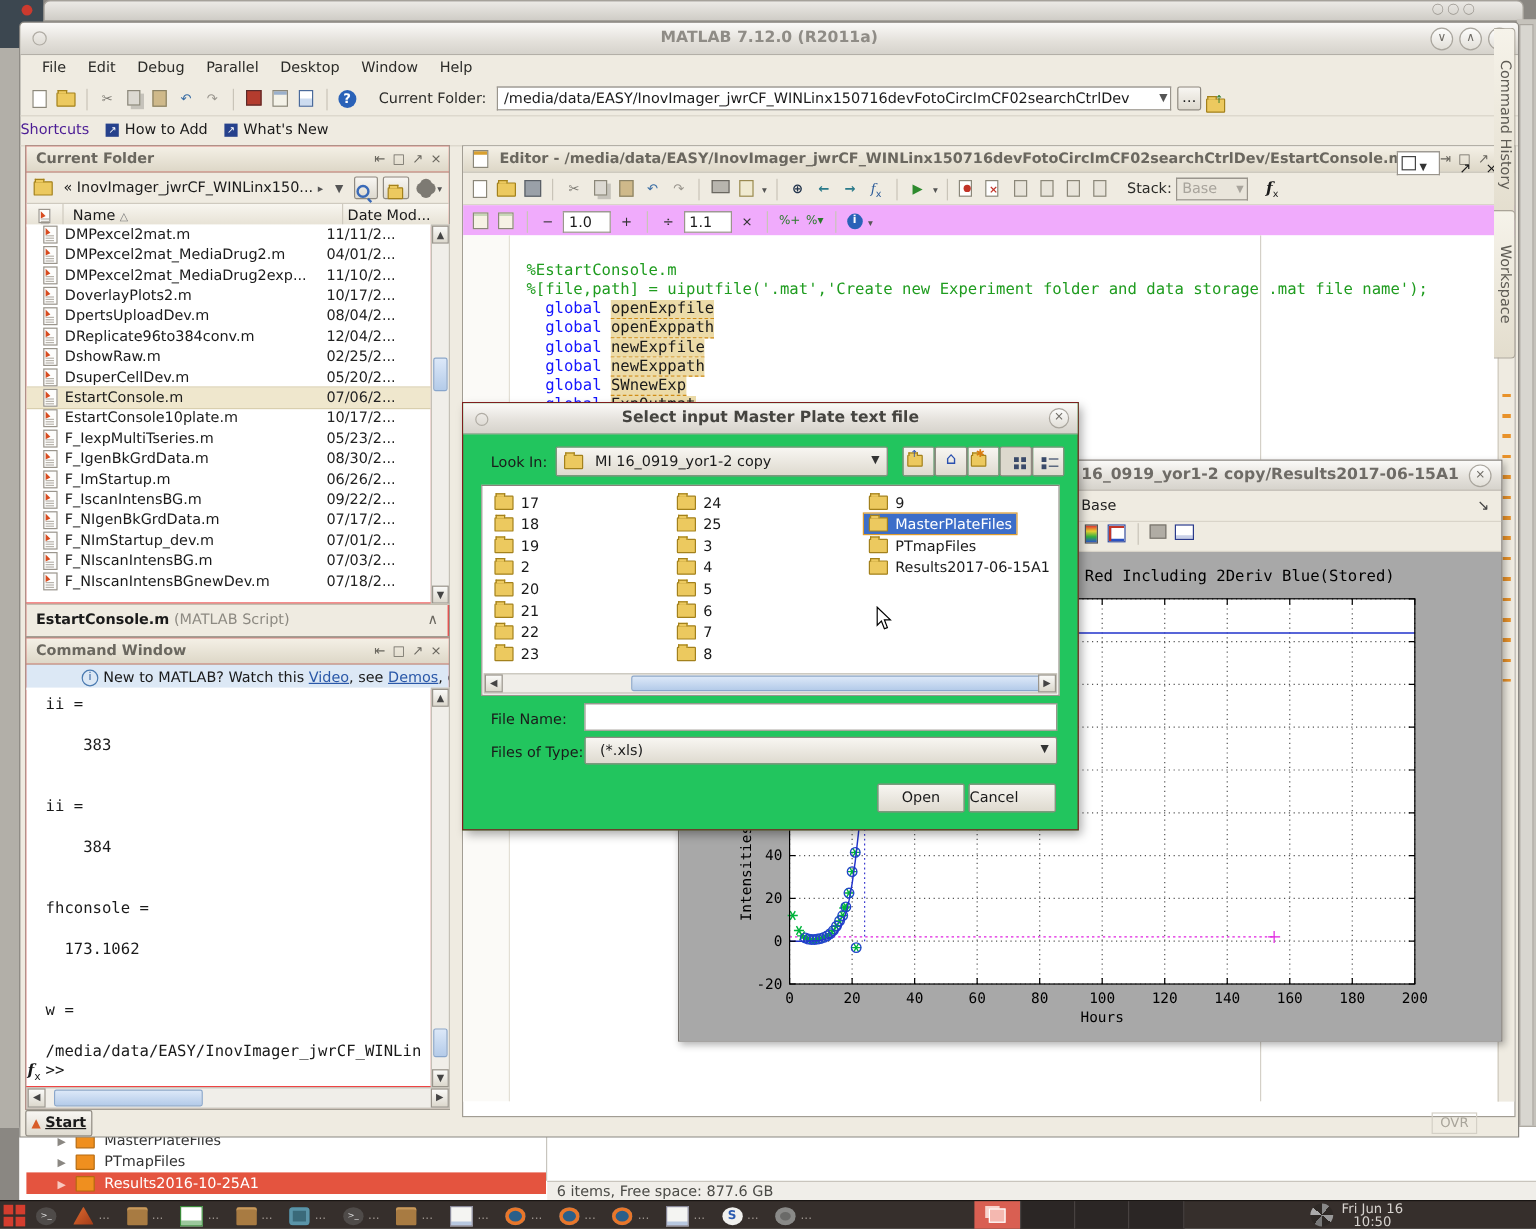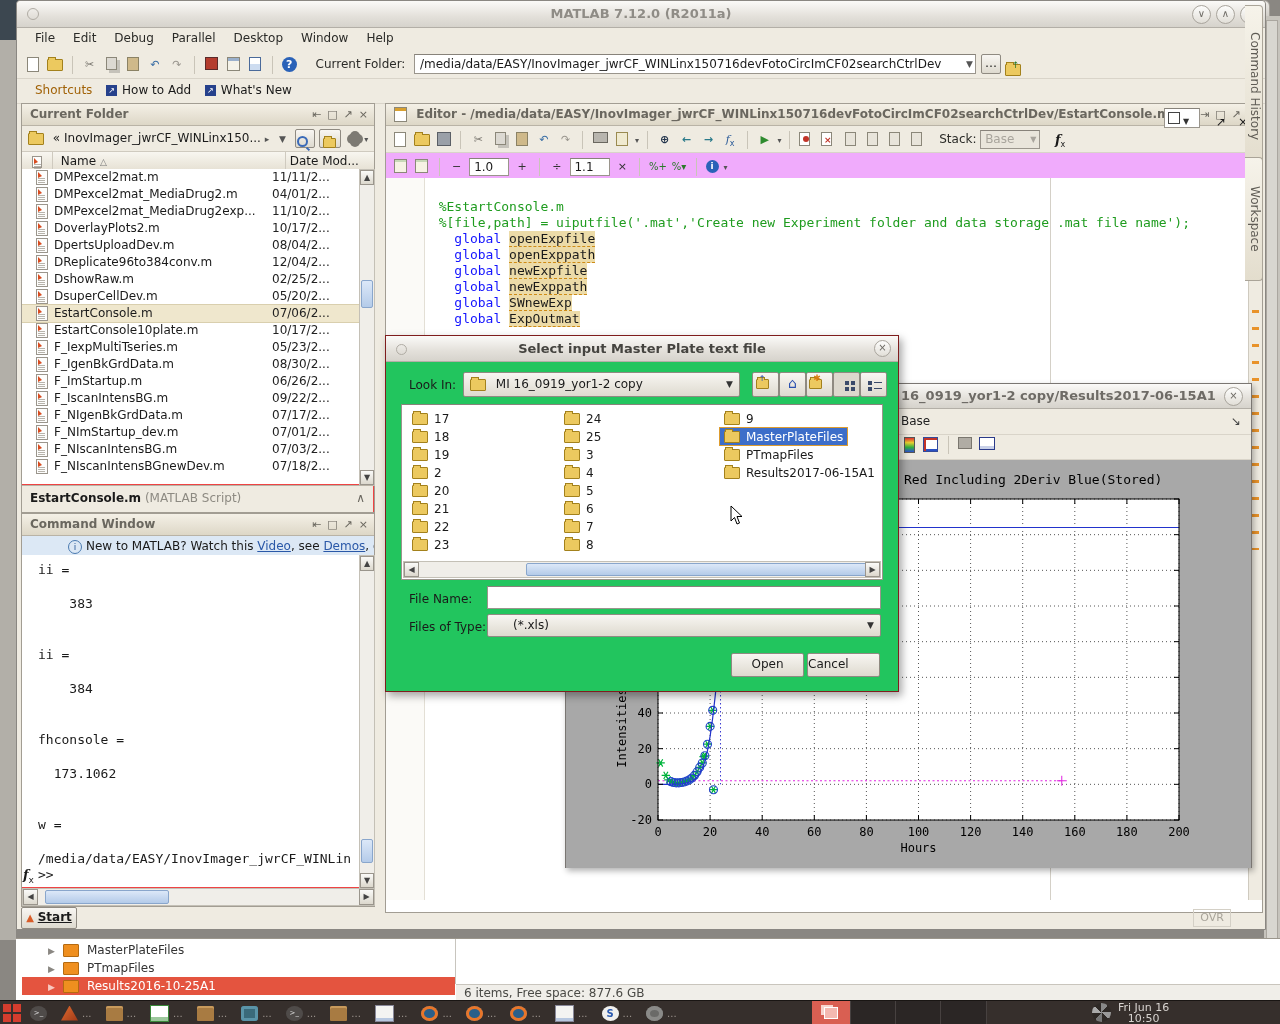--- a/index.html
+++ b/index.html
@@ -72,21 +72,21 @@
       <div style="height: 18px; line-height: 18px; white-space: nowrap; color: rgb(51, 51, 51);"><span style="color: rgb(138, 135, 130); font-size: 9px; margin: 0px 8px 0px 26px;">▶</span><span style="display: inline-block; width: 14px; height: 11px; background: rgb(239, 143, 31); border: 1px solid rgb(181, 106, 16); border-radius: 1px; vertical-align: middle; margin-right: 8px;"></span><span style="font-size: 12px;">MasterPlateFiles</span></div>
       <div style="height: 18px; line-height: 18px; white-space: nowrap; color: rgb(51, 51, 51);"><span style="color: rgb(138, 135, 130); font-size: 9px; margin: 0px 8px 0px 26px;">▶</span><span style="display: inline-block; width: 14px; height: 11px; background: rgb(239, 143, 31); border: 1px solid rgb(181, 106, 16); border-radius: 1px; vertical-align: middle; margin-right: 8px;"></span><span style="font-size: 12px;">PTmapFiles</span></div>
       <div style="height: 18px; line-height: 18px; white-space: nowrap; background: rgb(228, 84, 63); color: rgb(255, 255, 255);"><span style="color: rgb(248, 201, 192); font-size: 9px; margin: 0px 8px 0px 26px;">▶</span><span style="display: inline-block; width: 14px; height: 11px; background: rgb(239, 143, 31); border: 1px solid rgb(181, 106, 16); border-radius: 1px; vertical-align: middle; margin-right: 8px;"></span><span style="font-size: 12px;">Results2016-10-25A1</span></div>
     </div>
   <div class="abs" style="left:439px;top:0;width:1px;height:45px;background:#c8c5be;"></div>
   <div class="abs" style="left:440px;top:45px;width:824px;height:17px;background:#f0eee9;border-top:1px solid #c9c5bd;line-height:17px;color:#4a4a46;">
     <span style="margin-left:8px;">6 items, Free space: 877.6 GB</span>
   </div>
 </div>
 
-<div class="abs" style="left:16px;top:0;width:1248px;height:928px;background:#efebe1;border:1px solid #8a8782;border-radius:4px 4px 0 0;">
+<div class="abs" style="left:16px;top:18px;width:1248px;height:928px;background:#efebe1;border:1px solid #8a8782;border-radius:4px 4px 0 0;">
 
   <div class="titlebar abs" style="left:0;top:0;width:1248px;height:26px;border-radius:4px 4px 0 0;">
     <span class="abs" style="left:10px;top:7px;width:10px;height:10px;border:1px solid #b0aca4;border-radius:50%;"></span>
     <div style="text-align:center;line-height:26px;font-weight:bold;color:#8f8c86;font-size:13px;">MATLAB  7.12.0 (R2011a)</div>
     <span class="wbtn abs" style="right:54px;top:4px;">∨</span>
     <span class="wbtn abs" style="right:30px;top:4px;">∧</span>
     <span class="wbtn abs" style="right:6px;top:4px;">×</span>
   </div>
 
   <div class="abs" style="left:0;top:26px;width:1248px;height:23px;line-height:23px;" id="menubar"><span style="margin-left: 18px; color: rgb(43, 43, 40);">File</span><span style="margin-left: 18px; color: rgb(43, 43, 40);">Edit</span><span style="margin-left: 18px; color: rgb(43, 43, 40);">Debug</span><span style="margin-left: 18px; color: rgb(43, 43, 40);">Parallel</span><span style="margin-left: 18px; color: rgb(43, 43, 40);">Desktop</span><span style="margin-left: 18px; color: rgb(43, 43, 40);">Window</span><span style="margin-left: 18px; color: rgb(43, 43, 40);">Help</span></div>
@@ -109,21 +109,21 @@
     <span style="margin-left:14px;color:#2b2b28;">Current Folder:</span>
     <span class="inset abs" style="left:397px;top:4px;width:560px;height:18px;line-height:18px;">
       <span style="margin-left:5px;font-size:12px;">/media/data/EASY/InovImager_jwrCF_WINLinx150716devFotoCircImCF02searchCtrlDev</span>
       <span class="abs" style="right:2px;top:0;color:#555;font-size:9px;">▼</span>
     </span>
     <span class="btn3d abs" style="left:964px;top:4px;width:18px;height:18px;text-align:center;line-height:16px;">…</span>
     <span class="abs" style="left:988px;top:5px;"><span class="foldico"></span><span style="color:#2a7a2a;font-size:9px;position:relative;left:-9px;top:-5px;">↑</span></span>
   </div>
 
   <div class="abs" style="left:0;top:77px;width:1248px;height:25px;line-height:25px;border-bottom:1px solid #d9d4c9;">
-    <span style="margin-left:18px;color:#a16207;">Shortcuts</span>
+    <span style="color:#4c1d95;">Shortcuts</span>
     <span class="ti" style="background:#26418c;color:#fff;width:11px;height:11px;line-height:11px;font-size:8px;margin-left:10px;">↗</span>
     <span>How to Add</span>
     <span class="ti" style="background:#26418c;color:#fff;width:11px;height:11px;line-height:11px;font-size:8px;margin-left:10px;">↗</span>
     <span>What's New</span>
   </div>
 
   <div class="panel abs" style="left:4px;top:102px;width:352px;height:408px;">
     <div class="phead">
       <span>Current Folder</span>
       <span class="pico">×</span>
@@ -584,21 +584,21 @@
       <span class="sb-btn abs" style="left:0;top:0;width:13px;height:13px;line-height:13px;">◀</span>
       <div class="thumb abs" style="left:122px;top:1px;width:340px;height:11px;"></div>
       <span class="sb-btn abs" style="right:0;top:0;width:13px;height:13px;line-height:13px;">▶</span>
     </div>
   </div>
 
   <div style="position:absolute;left:23px;top:256px;">File Name:</div>
   <input class="inset" style="position: absolute; left: 101px; top: 250px; width: 388px; height: 19px; font: 12px &quot;DejaVu Sans&quot;, sans-serif;" value="">
   <div style="position:absolute;left:23px;top:284px;">Files of Type:</div>
   <div class="btn3d" style="position:absolute;left:101px;top:278px;width:392px;height:21px;line-height:21px;">
-    <span style="margin-left:25px;">(*.xls)</span>
+    <span style="margin-left:12px;">(*.xls)</span>
     <span style="position:absolute;right:6px;top:0;color:#333;font-size:9px;">▼</span>
   </div>
   <div class="btn3d" style="position:absolute;left:345px;top:317px;width:71px;height:22px;text-align:center;line-height:21px;">Open</div>
   <div class="btn3d" style="position:absolute;left:421px;top:317px;width:71px;height:22px;text-align:left;line-height:21px;">Cancel</div>
 </div>
 
 <svg class="abs" style="left:730px;top:505px;z-index:60;" width="14" height="21">
   <path d="M1,1 L1,16 L4.5,12.5 L7,19 L9.5,18 L7,11.5 L12,11.5 Z" fill="#fff" stroke="#000" stroke-width="1"></path>
 </svg>
 

